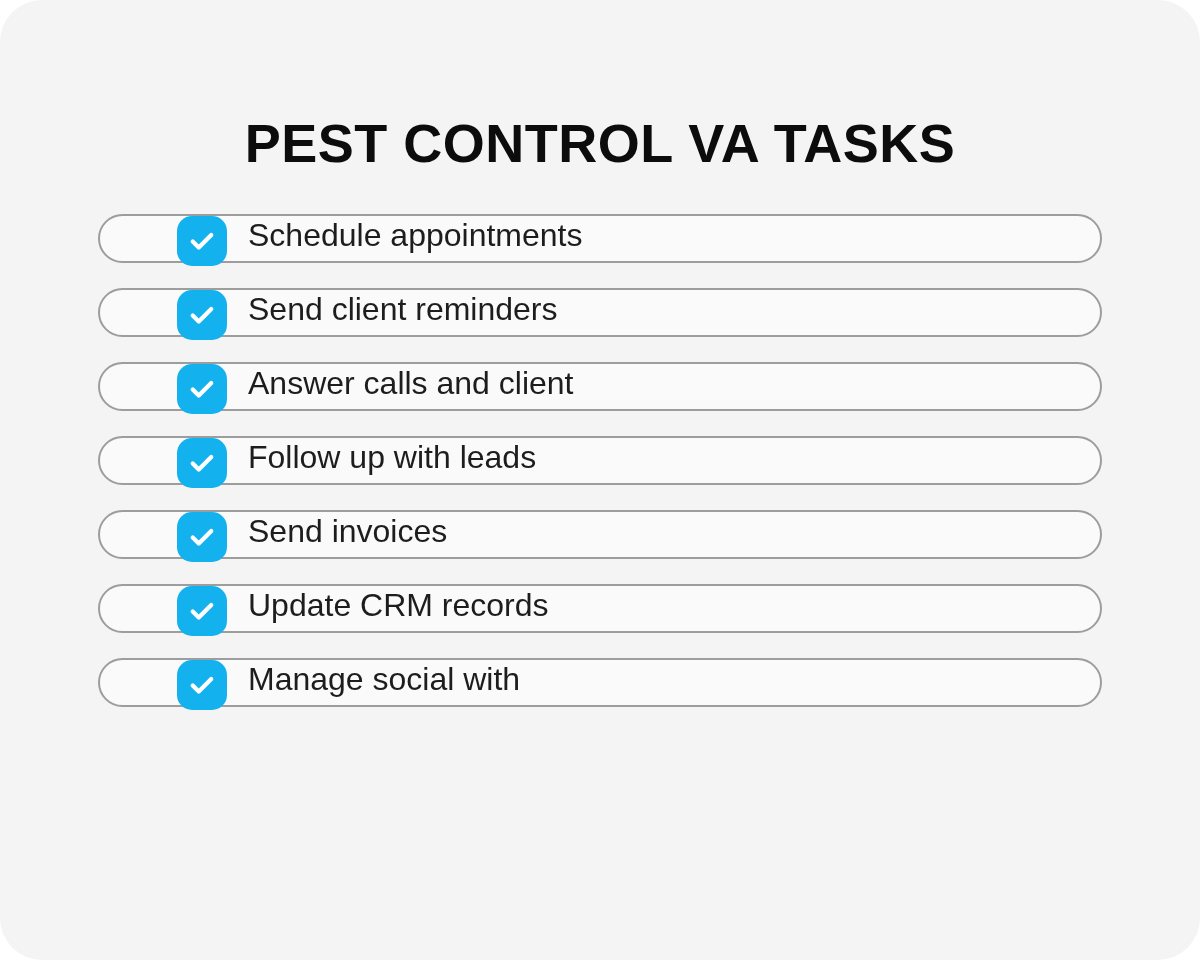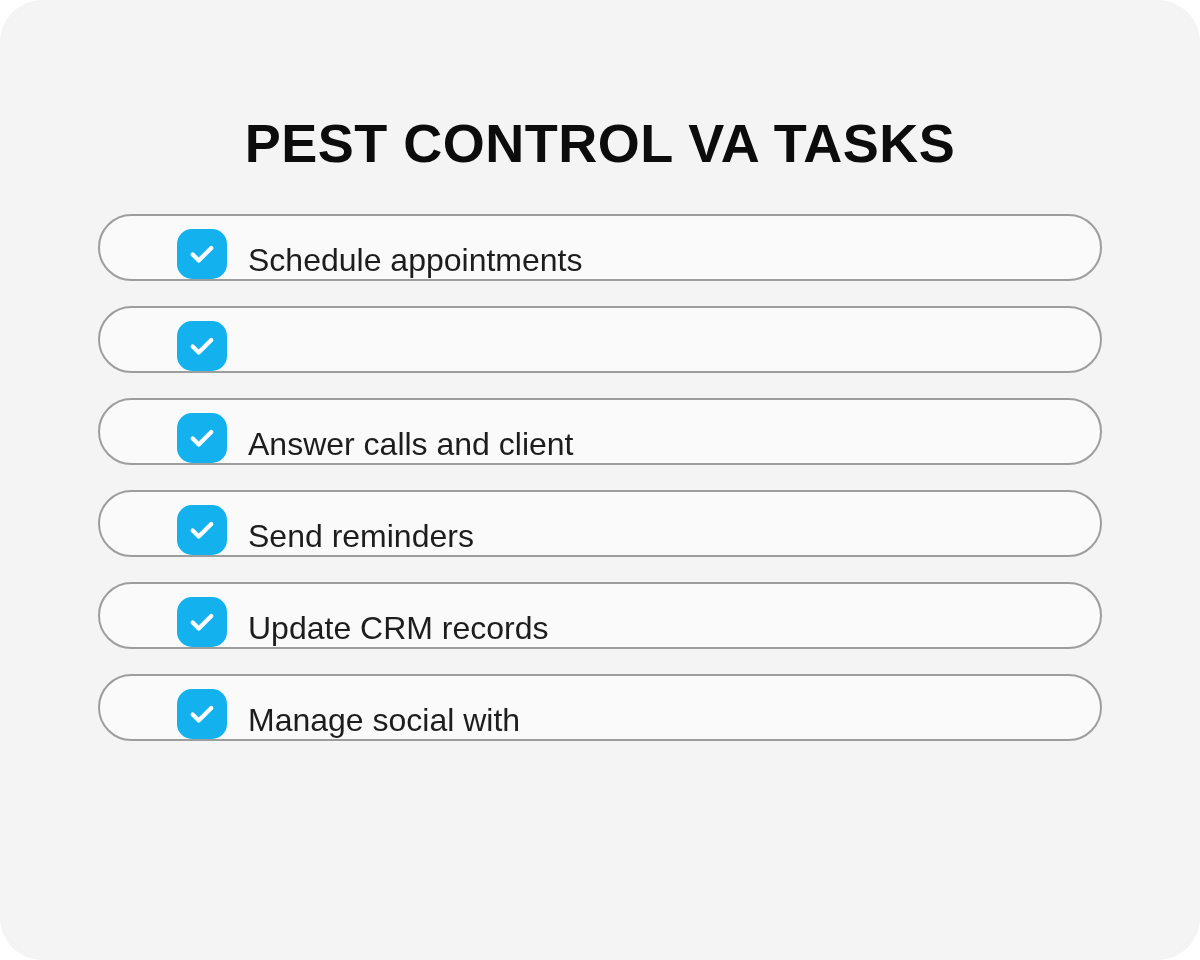--- a/index.html
+++ b/index.html
@@ -45,26 +45,26 @@
     left: 98px;
     top: 214px;
     width: 1004px;
     display: flex;
     flex-direction: column;
     gap: 25px;
   }
 
   .task-row {
     box-sizing: border-box;
-    height: 67px;
+    height: 49px;
     background: #fafafa;
     border: 2px solid #9d9d9d;
     border-radius: 34px;
     display: flex;
-    align-items: flex-end;
+    align-items: flex-start;
     padding-left: 77px;
     gap: 21px;
   }
 
   .checkbox-icon {
     flex: 0 0 auto;
     width: 50px;
     height: 50px;
     border-radius: 15px;
     background: #13b2ef;
@@ -104,39 +104,48 @@
       </span>
       <span class="task-label">Schedule appointments</span>
     </div>
 
     <div class="task-row">
       <span class="checkbox-icon">
         <svg viewBox="0 0 24 24" aria-hidden="true">
           <path d="M4.6 12.4 L9.4 17.2 L19.4 7.2" fill="none" stroke="#ffffff" stroke-width="3.4" stroke-linecap="round" stroke-linejoin="round"></path>
         </svg>
       </span>
+      <span class="task-label">Send client reminders</span>
     </div>
 
     <div class="task-row">
       <span class="checkbox-icon">
         <svg viewBox="0 0 24 24" aria-hidden="true">
           <path d="M4.6 12.4 L9.4 17.2 L19.4 7.2" fill="none" stroke="#ffffff" stroke-width="3.4" stroke-linecap="round" stroke-linejoin="round"></path>
         </svg>
       </span>
       <span class="task-label">Answer calls and client</span>
     </div>
 
+    <div class="task-row">
+      <span class="checkbox-icon">
+        <svg viewBox="0 0 24 24" aria-hidden="true">
+          <path d="M4.6 12.4 L9.4 17.2 L19.4 7.2" fill="none" stroke="#ffffff" stroke-width="3.4" stroke-linecap="round" stroke-linejoin="round"></path>
+        </svg>
+      </span>
+      <span class="task-label">Follow up with leads</span>
+    </div>
 
     <div class="task-row">
       <span class="checkbox-icon">
         <svg viewBox="0 0 24 24" aria-hidden="true">
           <path d="M4.6 12.4 L9.4 17.2 L19.4 7.2" fill="none" stroke="#ffffff" stroke-width="3.4" stroke-linecap="round" stroke-linejoin="round"></path>
         </svg>
       </span>
-      <span class="task-label">Send reminders</span>
+      <span class="task-label">Send invoices</span>
     </div>
 
     <div class="task-row">
       <span class="checkbox-icon">
         <svg viewBox="0 0 24 24" aria-hidden="true">
           <path d="M4.6 12.4 L9.4 17.2 L19.4 7.2" fill="none" stroke="#ffffff" stroke-width="3.4" stroke-linecap="round" stroke-linejoin="round"></path>
         </svg>
       </span>
       <span class="task-label">Update CRM records</span>
     </div>

